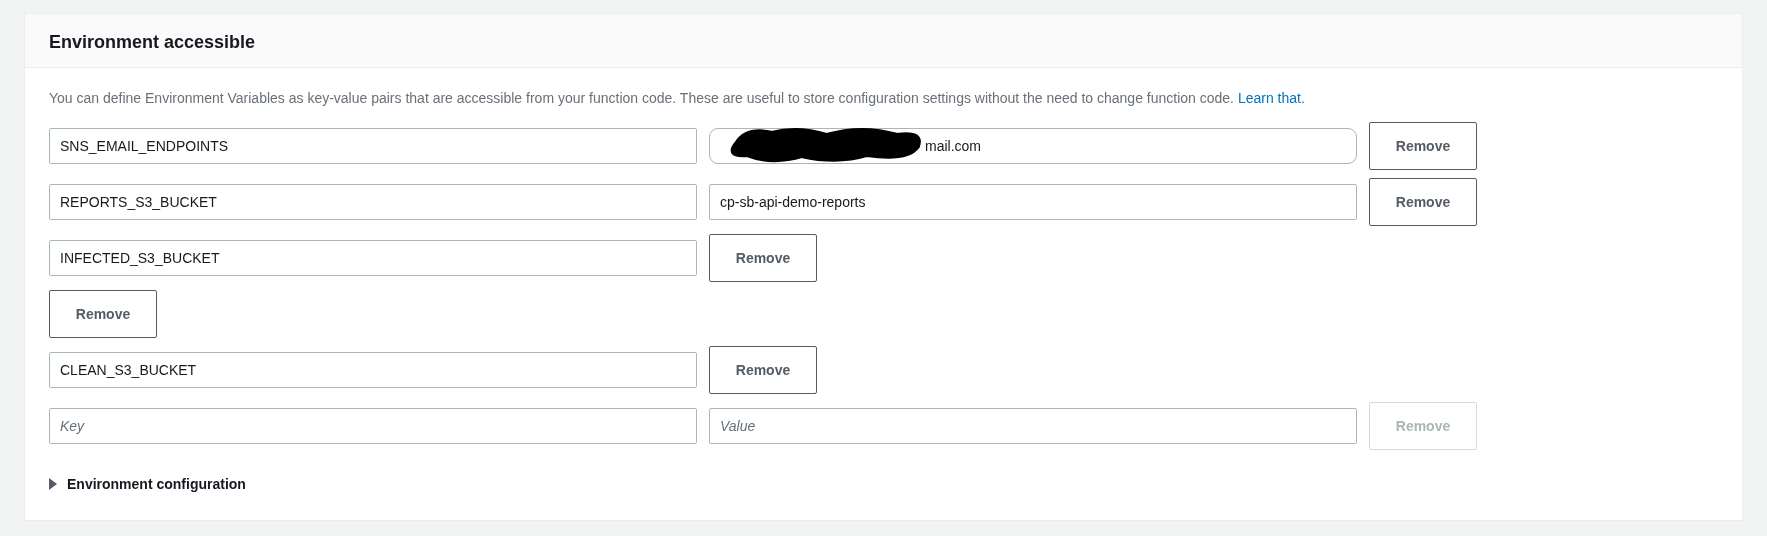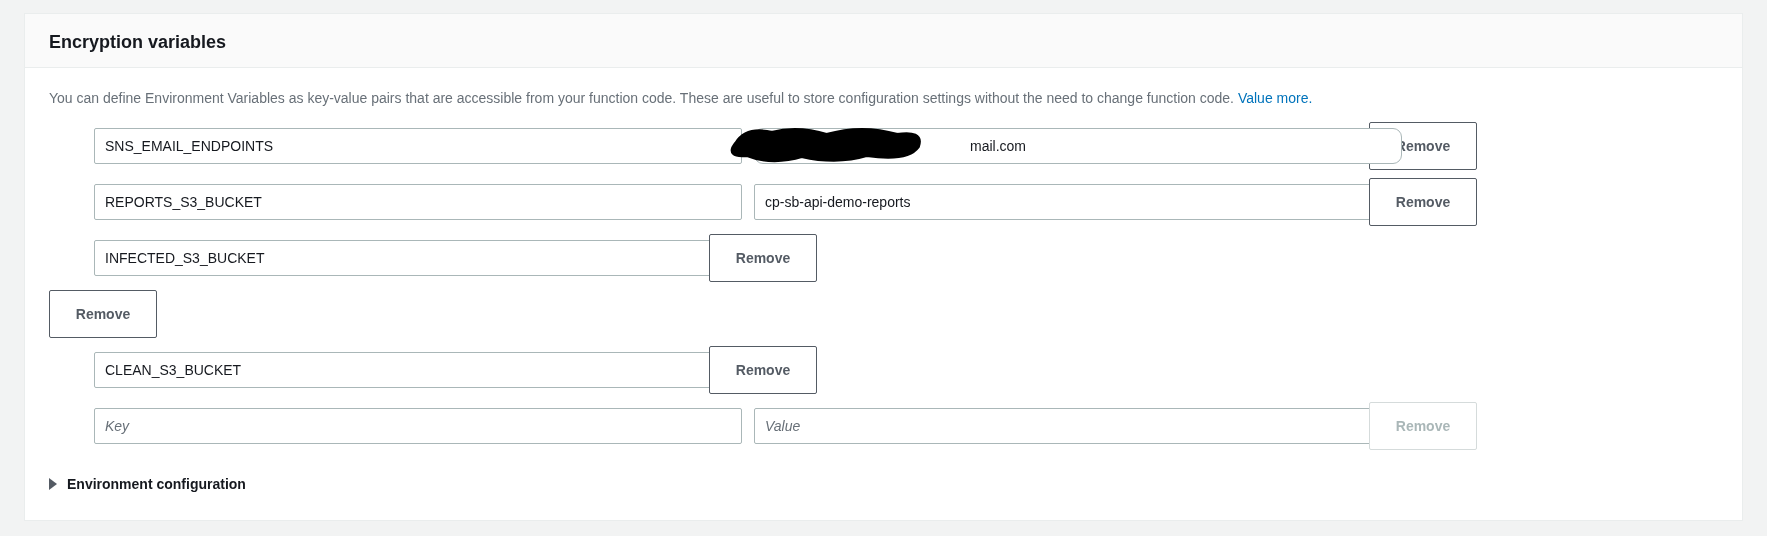--- a/index.html
+++ b/index.html
@@ -48,21 +48,20 @@
     }
     .env-row input[type="text"] {
       height: 36px;
       border: 1px solid #aab7b8;
       padding: 4px 10px;
       font-size: 14px;
       color: #16191f;
       background: #fff;
       outline: none;
       border-radius: 2px;
-      margin-left: 45px;
     }
     .env-row input[type="text"]::placeholder {
       color: #687078;
       font-style: italic;
     }
     .key-col {
       flex: 0 0 648px;
     }
     .val-col {
       flex: 0 0 648px;
@@ -114,27 +113,27 @@
       font-weight: 700;
       color: #16191f;
     }
   </style>
 </head>
 <body>
 
 <div class="panel">
 
   <div class="panel-header">
-    <h2>Encryption variables</h2>
+    <h2>Environment accessible</h2>
   </div>
 
   <div class="panel-body">
 
     <p class="description">
-      <span>You can define Environment Variables as key-value pairs that are accessible from your function code. These are useful to store configuration settings without the need to change function code. </span><a href="#">Value more.</a>
+      <span>You can define Environment Variables as key-value pairs that are accessible from your function code. These are useful to store configuration settings without the need to change function code. </span><a href="#">Learn that.</a>
     </p>
 
     
     <div class="env-row">
       <div class="key-col">
         <input type="text" value="SNS_EMAIL_ENDPOINTS" style="">
       </div>
       <div class="val-col-wrap">
         <input type="text" style="padding-left: 215px; border-radius: 9px;" value="mail.com">
         <svg class="redacted-svg" style="left:8px;top:-6px" width="210" height="44" viewBox="0 0 210 44">

